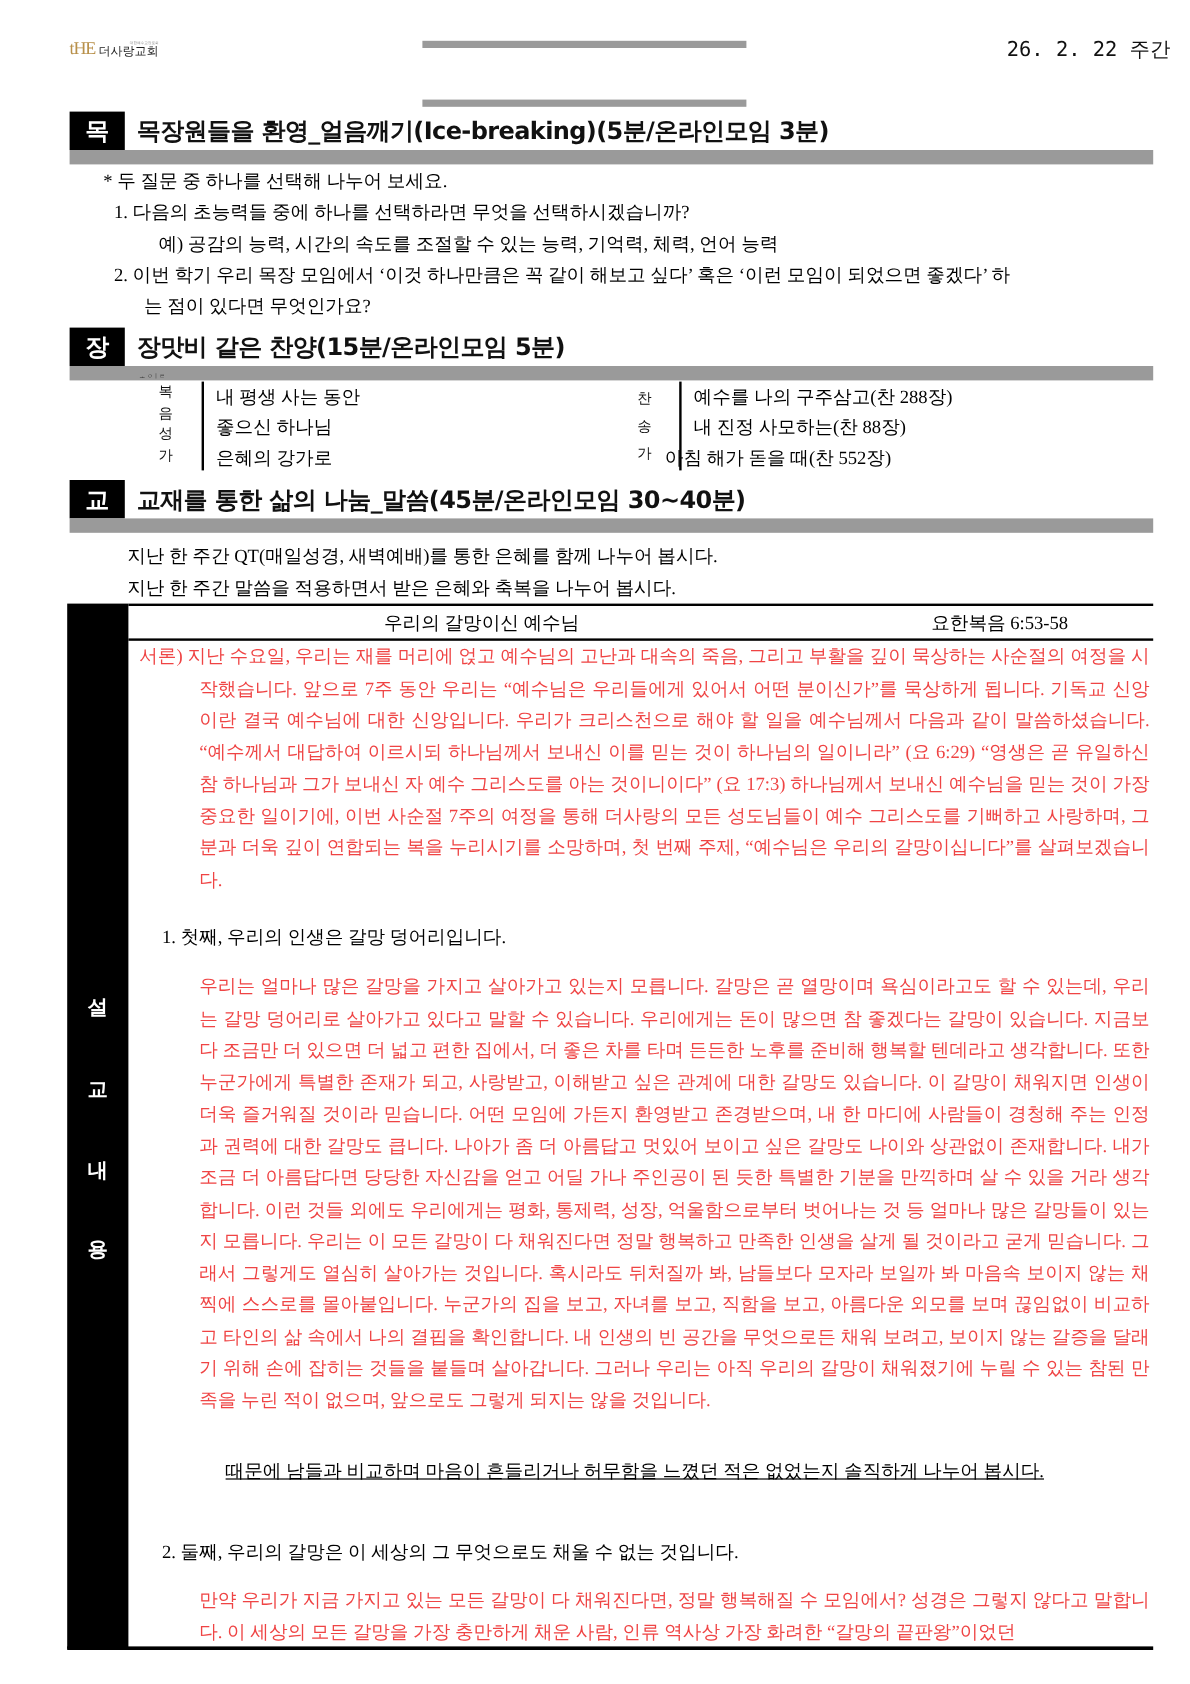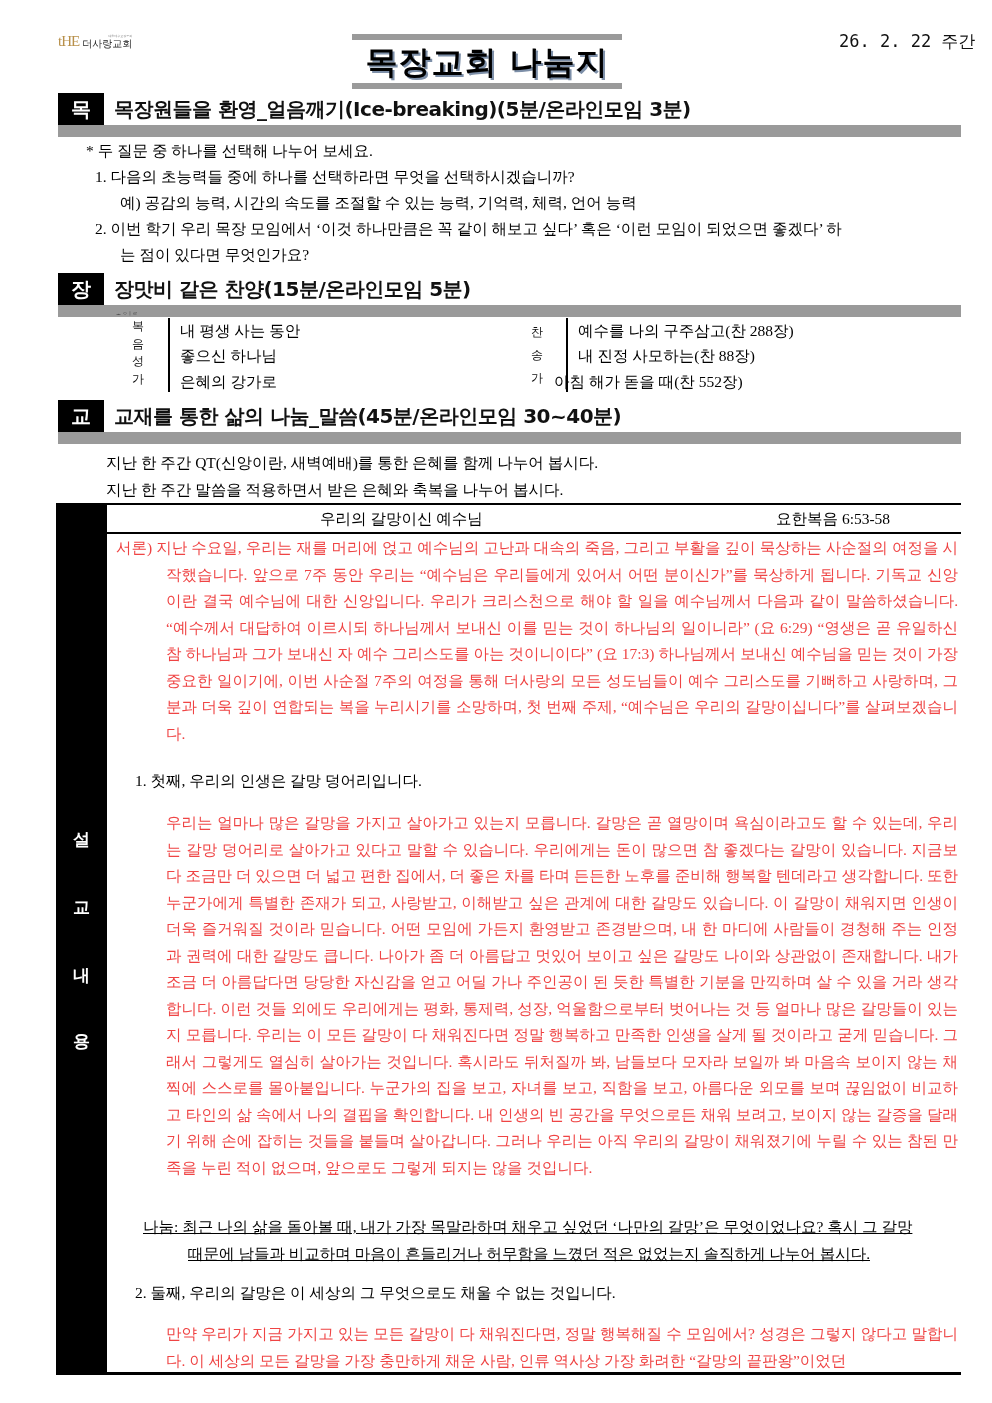--- a/index.html
+++ b/index.html
@@ -56,34 +56,33 @@
 <div class="logo">
   <span class="logo-mark"><span class="t">tHE</span></span>
   <span class="logo-wrap">
     <span class="logo-sub">대한예수교장로회</span>
     <span class="logo-name">더사랑교회</span>
   </span>
 </div>
 
 <div class="title-box">
   <div class="title-bar top"></div>
-  <div class="title-text">목장교회 나눔지</div>
   <div class="title-bar bottom"></div>
 </div>
 
 <div class="date">26. 2. 22 주간</div>
 
 <div class="sec-head" style="top:93px;">
   <div class="sec-badge">목</div>
   <div class="sec-title">목장원들을 환영_얼음깨기(Ice-breaking)(5분/온라인모임 3분)</div>
   <div class="sec-bar"></div>
 </div>
 <div class="line" style="left:86px; top:141px;">* 두 질문 중 하나를 선택해 나누어 보세요.</div>
 <div class="line" style="left:95px; top:167px;">1. 다음의 초능력들 중에 하나를 선택하라면 무엇을 선택하시겠습니까?</div>
-<div class="line" style="left:120px; top:193px;text-align:center;">예) 공감의 능력, 시간의 속도를 조절할 수 있는 능력, 기억력, 체력, 언어 능력</div>
+<div class="line" style="left:132px; top:193px;text-align:center;">예) 공감의 능력, 시간의 속도를 조절할 수 있는 능력, 기억력, 체력, 언어 능력</div>
 <div class="line" style="left:95px; top:219px;">2. 이번 학기 우리 목장 모임에서 ‘이것 하나만큼은 꼭 같이 해보고 싶다’ 혹은 ‘이런 모임이 되었으면 좋겠다’ 하</div>
 <div class="line" style="left:120px; top:245px;">는 점이 있다면 무엇인가요?</div>
 
 <div class="sec-head" style="top:273px;">
   <div class="sec-badge">장</div>
   <div class="sec-title">장맛비 같은 찬양(15분/온라인모임 5분)</div>
   <div class="sec-bar"></div>
 </div>
 <div class="hymn-tiny">ㅗ ㅇㅣㄹ</div>
 
@@ -106,40 +105,39 @@
 <div class="vdivider" style="left:566px; top:318px; height:74px;"></div>
 <div class="song" style="left:578px; top:321px;">예수를 나의 구주삼고(찬 288장)</div>
 <div class="song" style="left:578px; top:346px;">내 진정 사모하는(찬 88장)</div>
 <div class="song" style="left:554px; top:372px;">아침 해가 돋을 때(찬 552장)</div>
 
 <div class="sec-head" style="top:400px;">
   <div class="sec-badge">교</div>
   <div class="sec-title">교재를 통한 삶의 나눔_말씀(45분/온라인모임 30~40분)</div>
   <div class="sec-bar"></div>
 </div>
-<div class="line" style="left:106px; top:453px;">지난 한 주간 QT(신앙이란, 새벽예배)를 통한 은혜를 함께 나누어 봅시다.</div>
+<div class="line" style="left:106px; top:453px;">지난 한 주간 QT(매일성경, 새벽예배)를 통한 은혜를 함께 나누어 봅시다.</div>
 <div class="line" style="left:106px; top:480px;">지난 한 주간 말씀을 적용하면서 받은 은혜와 축복을 나누어 봅시다.</div>
 
 <div class="sermon-side">
   <div class="side-char" style="top:325px;">설</div>
   <div class="side-char" style="top:393px;">교</div>
   <div class="side-char" style="top:461px;">내</div>
   <div class="side-char" style="top:527px;">용</div>
 </div>
 <div class="sermon-top-rule"></div>
 <div class="sermon-title">우리의 갈망이신 예수님</div>
 <div class="sermon-ref">요한복음 6:53-58</div>
 <div class="sermon-mid-rule"></div>
 
 <div class="para hang" style="left:166px; top:535px; width:792px;">서론) 지난 수요일, 우리는 재를 머리에 얹고 예수님의 고난과 대속의 죽음, 그리고 부활을 깊이 묵상하는 사순절의 여정을 시작했습니다. 앞으로 7주 동안 우리는 “예수님은 우리들에게 있어서 어떤 분이신가”를 묵상하게 됩니다. 기독교 신앙이란 결국 예수님에 대한 신앙입니다. 우리가 크리스천으로 해야 할 일을 예수님께서 다음과 같이 말씀하셨습니다. “예수께서 대답하여 이르시되 하나님께서 보내신 이를 믿는 것이 하나님의 일이니라” (요 6:29) “영생은 곧 유일하신 참 하나님과 그가 보내신 자 예수 그리스도를 아는 것이니이다” (요 17:3) 하나님께서 보내신 예수님을 믿는 것이 가장 중요한 일이기에, 이번 사순절 7주의 여정을 통해 더사랑의 모든 성도님들이 예수 그리스도를 기뻐하고 사랑하며, 그분과 더욱 깊이 연합되는 복을 누리시기를 소망하며, 첫 번째 주제, “예수님은 우리의 갈망이십니다”를 살펴보겠습니다.</div>
 
 <div class="line" style="left:135px; top:771px;">1. 첫째, 우리의 인생은 갈망 덩어리입니다.</div>
 <div class="para" style="left:166px; top:810px; width:792px; text-indent:0;">우리는 얼마나 많은 갈망을 가지고 살아가고 있는지 모릅니다. 갈망은 곧 열망이며 욕심이라고도 할 수 있는데, 우리는 갈망 덩어리로 살아가고 있다고 말할 수 있습니다. 우리에게는 돈이 많으면 참 좋겠다는 갈망이 있습니다. 지금보다 조금만 더 있으면 더 넓고 편한 집에서, 더 좋은 차를 타며 든든한 노후를 준비해 행복할 텐데라고 생각합니다. 또한 누군가에게 특별한 존재가 되고, 사랑받고, 이해받고 싶은 관계에 대한 갈망도 있습니다. 이 갈망이 채워지면 인생이 더욱 즐거워질 것이라 믿습니다. 어떤 모임에 가든지 환영받고 존경받으며, 내 한 마디에 사람들이 경청해 주는 인정과 권력에 대한 갈망도 큽니다. 나아가 좀 더 아름답고 멋있어 보이고 싶은 갈망도 나이와 상관없이 존재합니다. 내가 조금 더 아름답다면 당당한 자신감을 얻고 어딜 가나 주인공이 된 듯한 특별한 기분을 만끽하며 살 수 있을 거라 생각합니다. 이런 것들 외에도 우리에게는 평화, 통제력, 성장, 억울함으로부터 벗어나는 것 등 얼마나 많은 갈망들이 있는지 모릅니다. 우리는 이 모든 갈망이 다 채워진다면 정말 행복하고 만족한 인생을 살게 될 것이라고 굳게 믿습니다. 그래서 그렇게도 열심히 살아가는 것입니다. 혹시라도 뒤처질까 봐, 남들보다 모자라 보일까 봐 마음속 보이지 않는 채찍에 스스로를 몰아붙입니다. 누군가의 집을 보고, 자녀를 보고, 직함을 보고, 아름다운 외모를 보며 끊임없이 비교하고 타인의 삶 속에서 나의 결핍을 확인합니다. 내 인생의 빈 공간을 무엇으로든 채워 보려고, 보이지 않는 갈증을 달래기 위해 손에 잡히는 것들을 붙들며 살아갑니다. 그러나 우리는 아직 우리의 갈망이 채워졌기에 누릴 수 있는 참된 만족을 누린 적이 없으며, 앞으로도 그렇게 되지는 않을 것입니다.</div>
 
 <div class="share" style="top:1213px;">
-  <span>나눔: 최근 나의 삶을 돌아볼 때, 내가 가장 목말라하며 채우고 싶었던 ‘나만의 갈망’은 무엇이었나요? 혹시 그 갈망</span>
   <span class="share-indent">때문에 남들과 비교하며 마음이 흔들리거나 허무함을 느꼈던 적은 없었는지 솔직하게 나누어 봅시다.</span>
 </div>
 
 <div class="line" style="left:135px; top:1283px;">2. 둘째, 우리의 갈망은 이 세상의 그 무엇으로도 채울 수 없는 것입니다.</div>
 <div class="para" style="left:166px; top:1321px; width:792px; height:50px; overflow:hidden;">만약 우리가 지금 가지고 있는 모든 갈망이 다 채워진다면, 정말 행복해질 수 모임에서? 성경은 그렇지 않다고 말합니다. 이 세상의 모든 갈망을 가장 충만하게 채운 사람, 인류 역사상 가장 화려한 “갈망의 끝판왕”이었던</div>
 
 <div class="sermon-bottom-rule"></div>
 
 </body></html>

